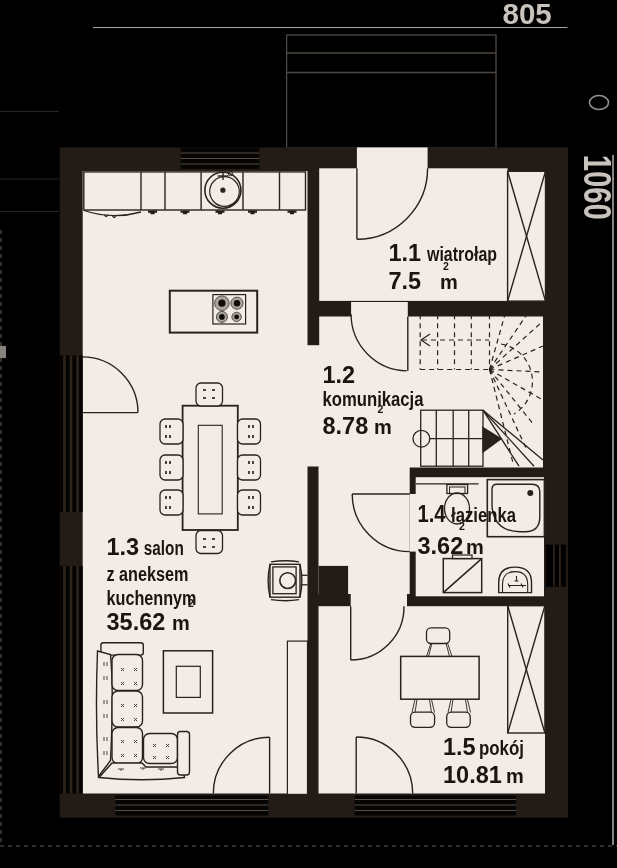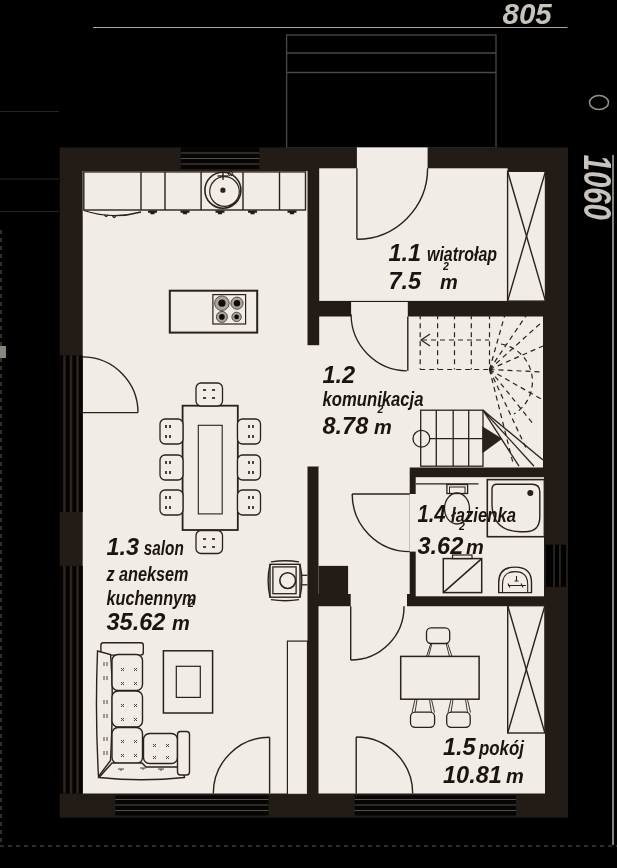--- a/index.html
+++ b/index.html
@@ -1,16 +1,16 @@
 <!DOCTYPE html>
 <html><head>
 <meta charset="utf-8">
 <style>
   html,body{margin:0;padding:0;background:#000;}
-  #plan{position:relative;width:617px;height:868px;background:#000;overflow:hidden;font-style:italic;}
+  #plan{position:relative;width:617px;height:868px;background:#000;overflow:hidden;}
   svg{position:absolute;left:0;top:0;}
   text{font-family:"Liberation Sans",sans-serif;font-weight:bold;}
 </style>
 </head>
 <body>
 <div id="plan">
 <svg width="617" height="868" viewBox="0 0 617 868">
 
 <rect x="0" y="0" width="617" height="868" fill="#000000"></rect>
 

